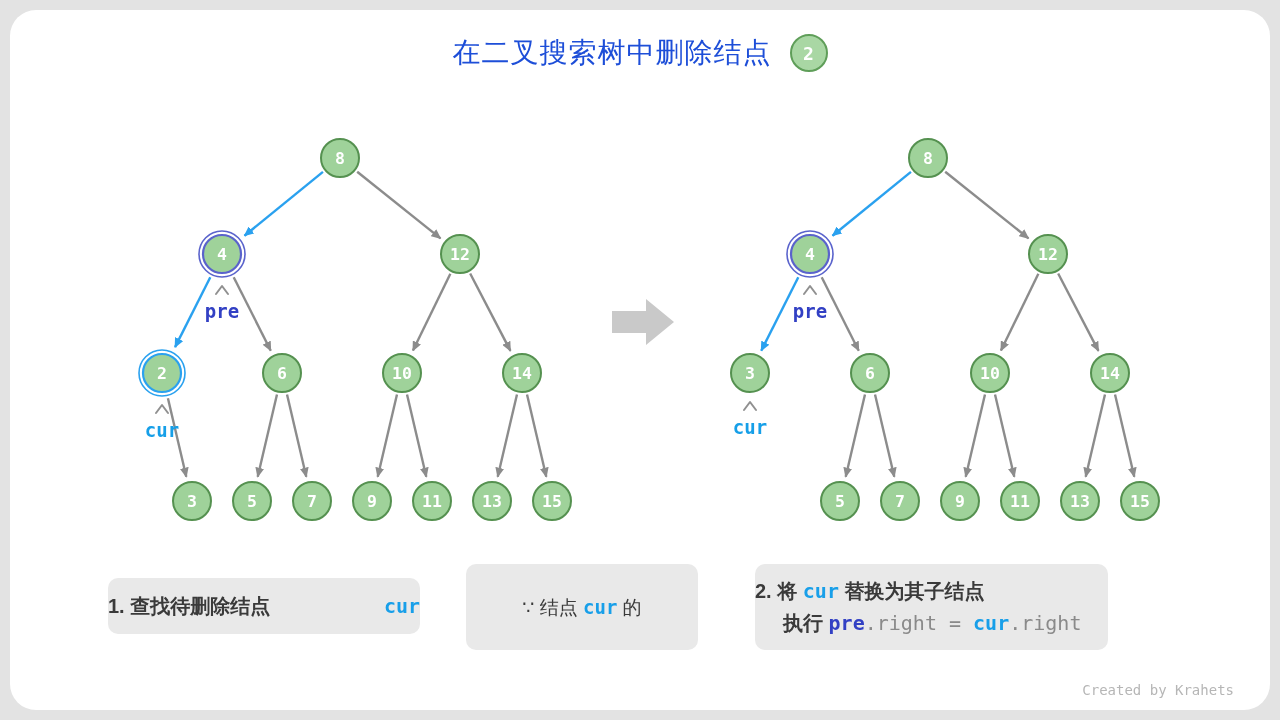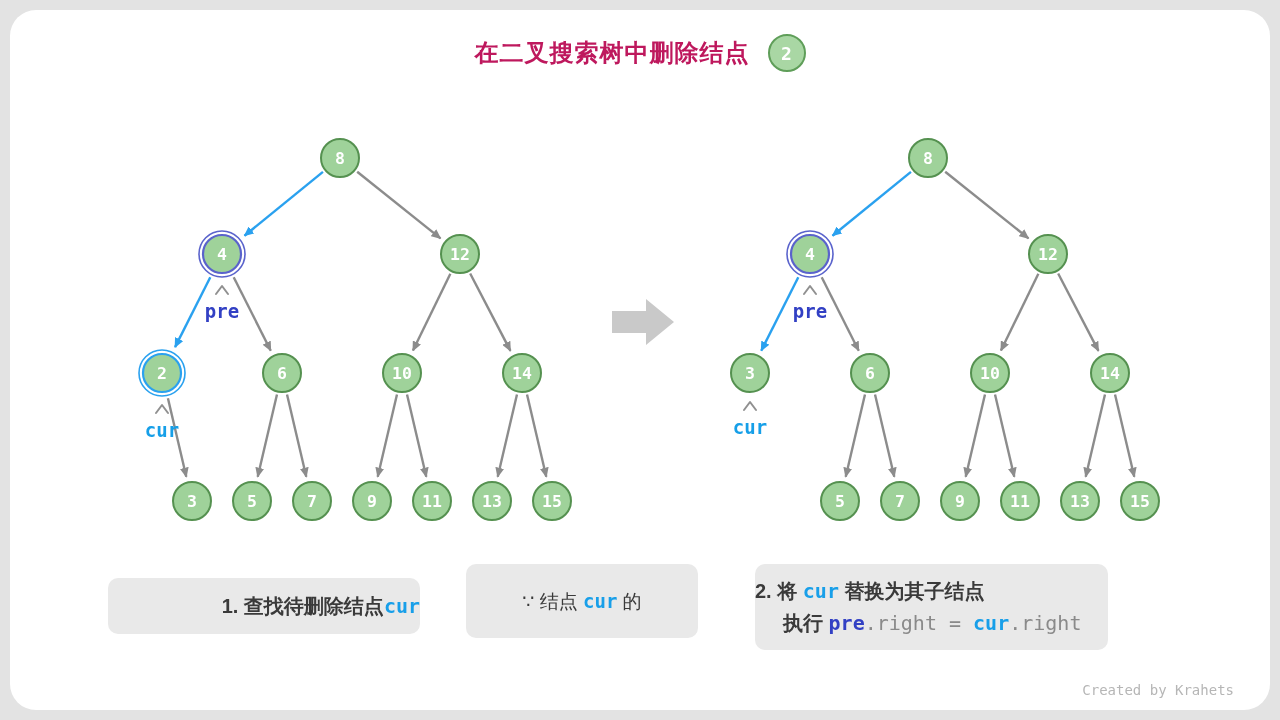--- a/index.html
+++ b/index.html
@@ -15,40 +15,40 @@
     inset: 10px;
     background: #ffffff;
     border-radius: 26px;
   }
   #tree-svg { position: absolute; left: 0; top: 0; }
   .title-row {
     position: absolute;
     top: 34px; left: 0; width: 100%;
     display: flex; justify-content: center; align-items: center; gap: 18px;
   }
-  .title { font-size: 24px; font-weight: bold; color: #be185d; letter-spacing: 1px; }
+  .title { font-size: 28px; font-weight: normal; color: #1d4ed8; letter-spacing: 1px; }
   .badge {
     width: 38px; height: 38px; border-radius: 50%;
     background: #a9d7a4; border: 2px solid #5f9e59; color: #ffffff;
     display: flex; align-items: center; justify-content: center;
     font-family: "DejaVu Sans Mono", monospace; font-weight: bold; font-size: 18px;
   }
   .cap {
     position: absolute;
     background: #e9e9e9;
     border-radius: 10px;
     color: #3a3a3a;
   }
   .cap1 {
     left: 108px; top: 578px; width: 312px; height: 56px;
-    display: flex; align-items: center; justify-content: flex-end;
+    display: flex; align-items: center; justify-content: space-between;
     font-size: 20px;
   }
   .cap2 {
-    left: 466px; top: 564px; width: 232px; height: 74px;
+    left: 466px; top: 564px; width: 232px; height: 86px;
     display: flex; flex-direction: column; align-items: center; justify-content: center;
     font-size: 19px; line-height: 31px;
   }
   .cap3 {
     left: 755px; top: 564px; width: 353px; height: 86px;
     display: flex; flex-direction: column; justify-content: center;
     font-size: 20px; line-height: 32px;
   }
   .cap3 .l2 { padding-left: 28px; }
   .zh-b { font-weight: bold; }

